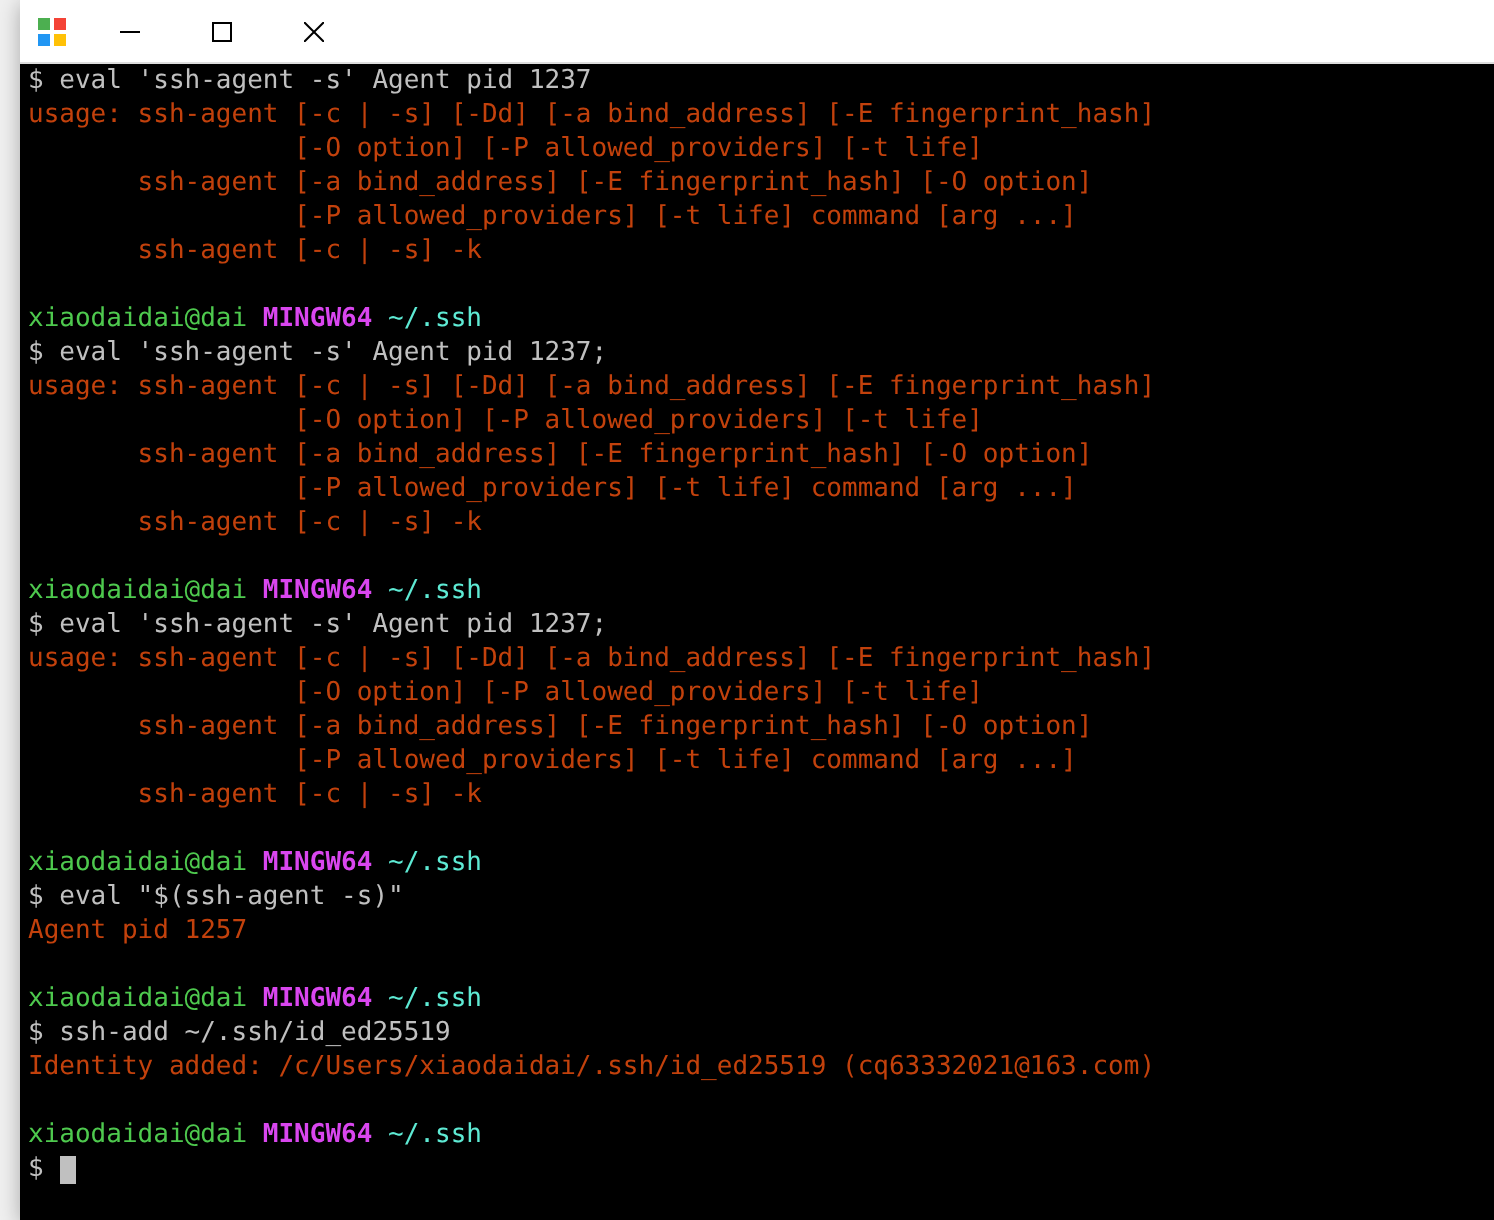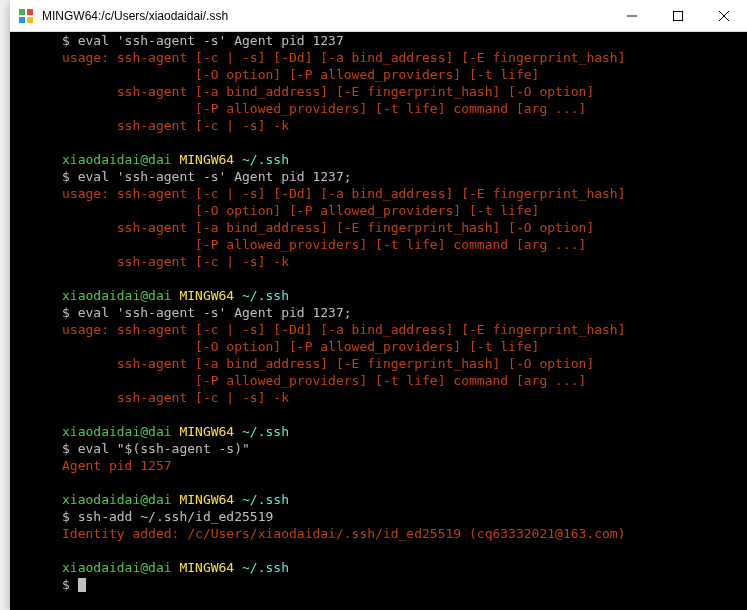--- a/index.html
+++ b/index.html
@@ -58,23 +58,23 @@
       flex: 1;
       background: #000;
       color: #c0c0c0;
       font-size: 13px;
       line-height: 17px;
       padding: 0 4px;
       overflow: hidden;
       white-space: pre;
       font-family: 'Consolas', 'Lucida Console', monospace;
     }
-    .line { white-space: pre; margin-left: 48px; }
+    .line { white-space: pre; }
     .user { color: #4ec94e; text-align: center; }
-    .host { color: #fde047; }
+    .host { color: #d946ef; font-weight: bold; }
     .path { color: #5eead4; }
     .dollar { color: #c0c0c0; }
     .cmd { color: #c0c0c0; }
     .output { color: #c2410c; }
     .cursor {
       display: inline-block;
       width: 8px;
       height: 14px;
       background: #c0c0c0;
       vertical-align: text-bottom;
@@ -86,21 +86,20 @@
 <div class="window">
   <div class="titlebar">
     <span class="app-icon">
       <svg width="16" height="16" viewBox="0 0 16 16">
         <rect x="1" y="1" width="6" height="6" fill="#4caf50"></rect>
         <rect x="9" y="1" width="6" height="6" fill="#f44336"></rect>
         <rect x="1" y="9" width="6" height="6" fill="#2196f3"></rect>
         <rect x="9" y="9" width="6" height="6" fill="#ffc107"></rect>
       </svg>
     </span>
-    <span class="title-text">MINGW64:/c/Users/xiaodaidai/.ssh</span>
     <div class="window-controls">
       <div class="win-btn">
         <svg width="10" height="10" viewBox="0 0 10 10">
             <line x1="0" y1="5" x2="10" y2="5" stroke="#000" stroke-width="1"></line>
           </svg>
       </div>
       <div class="win-btn">
         <svg width="10" height="10" viewBox="0 0 10 10">
             <rect x="0.5" y="0.5" width="9" height="9" fill="none" stroke="#000" stroke-width="1"></rect>
           </svg>

